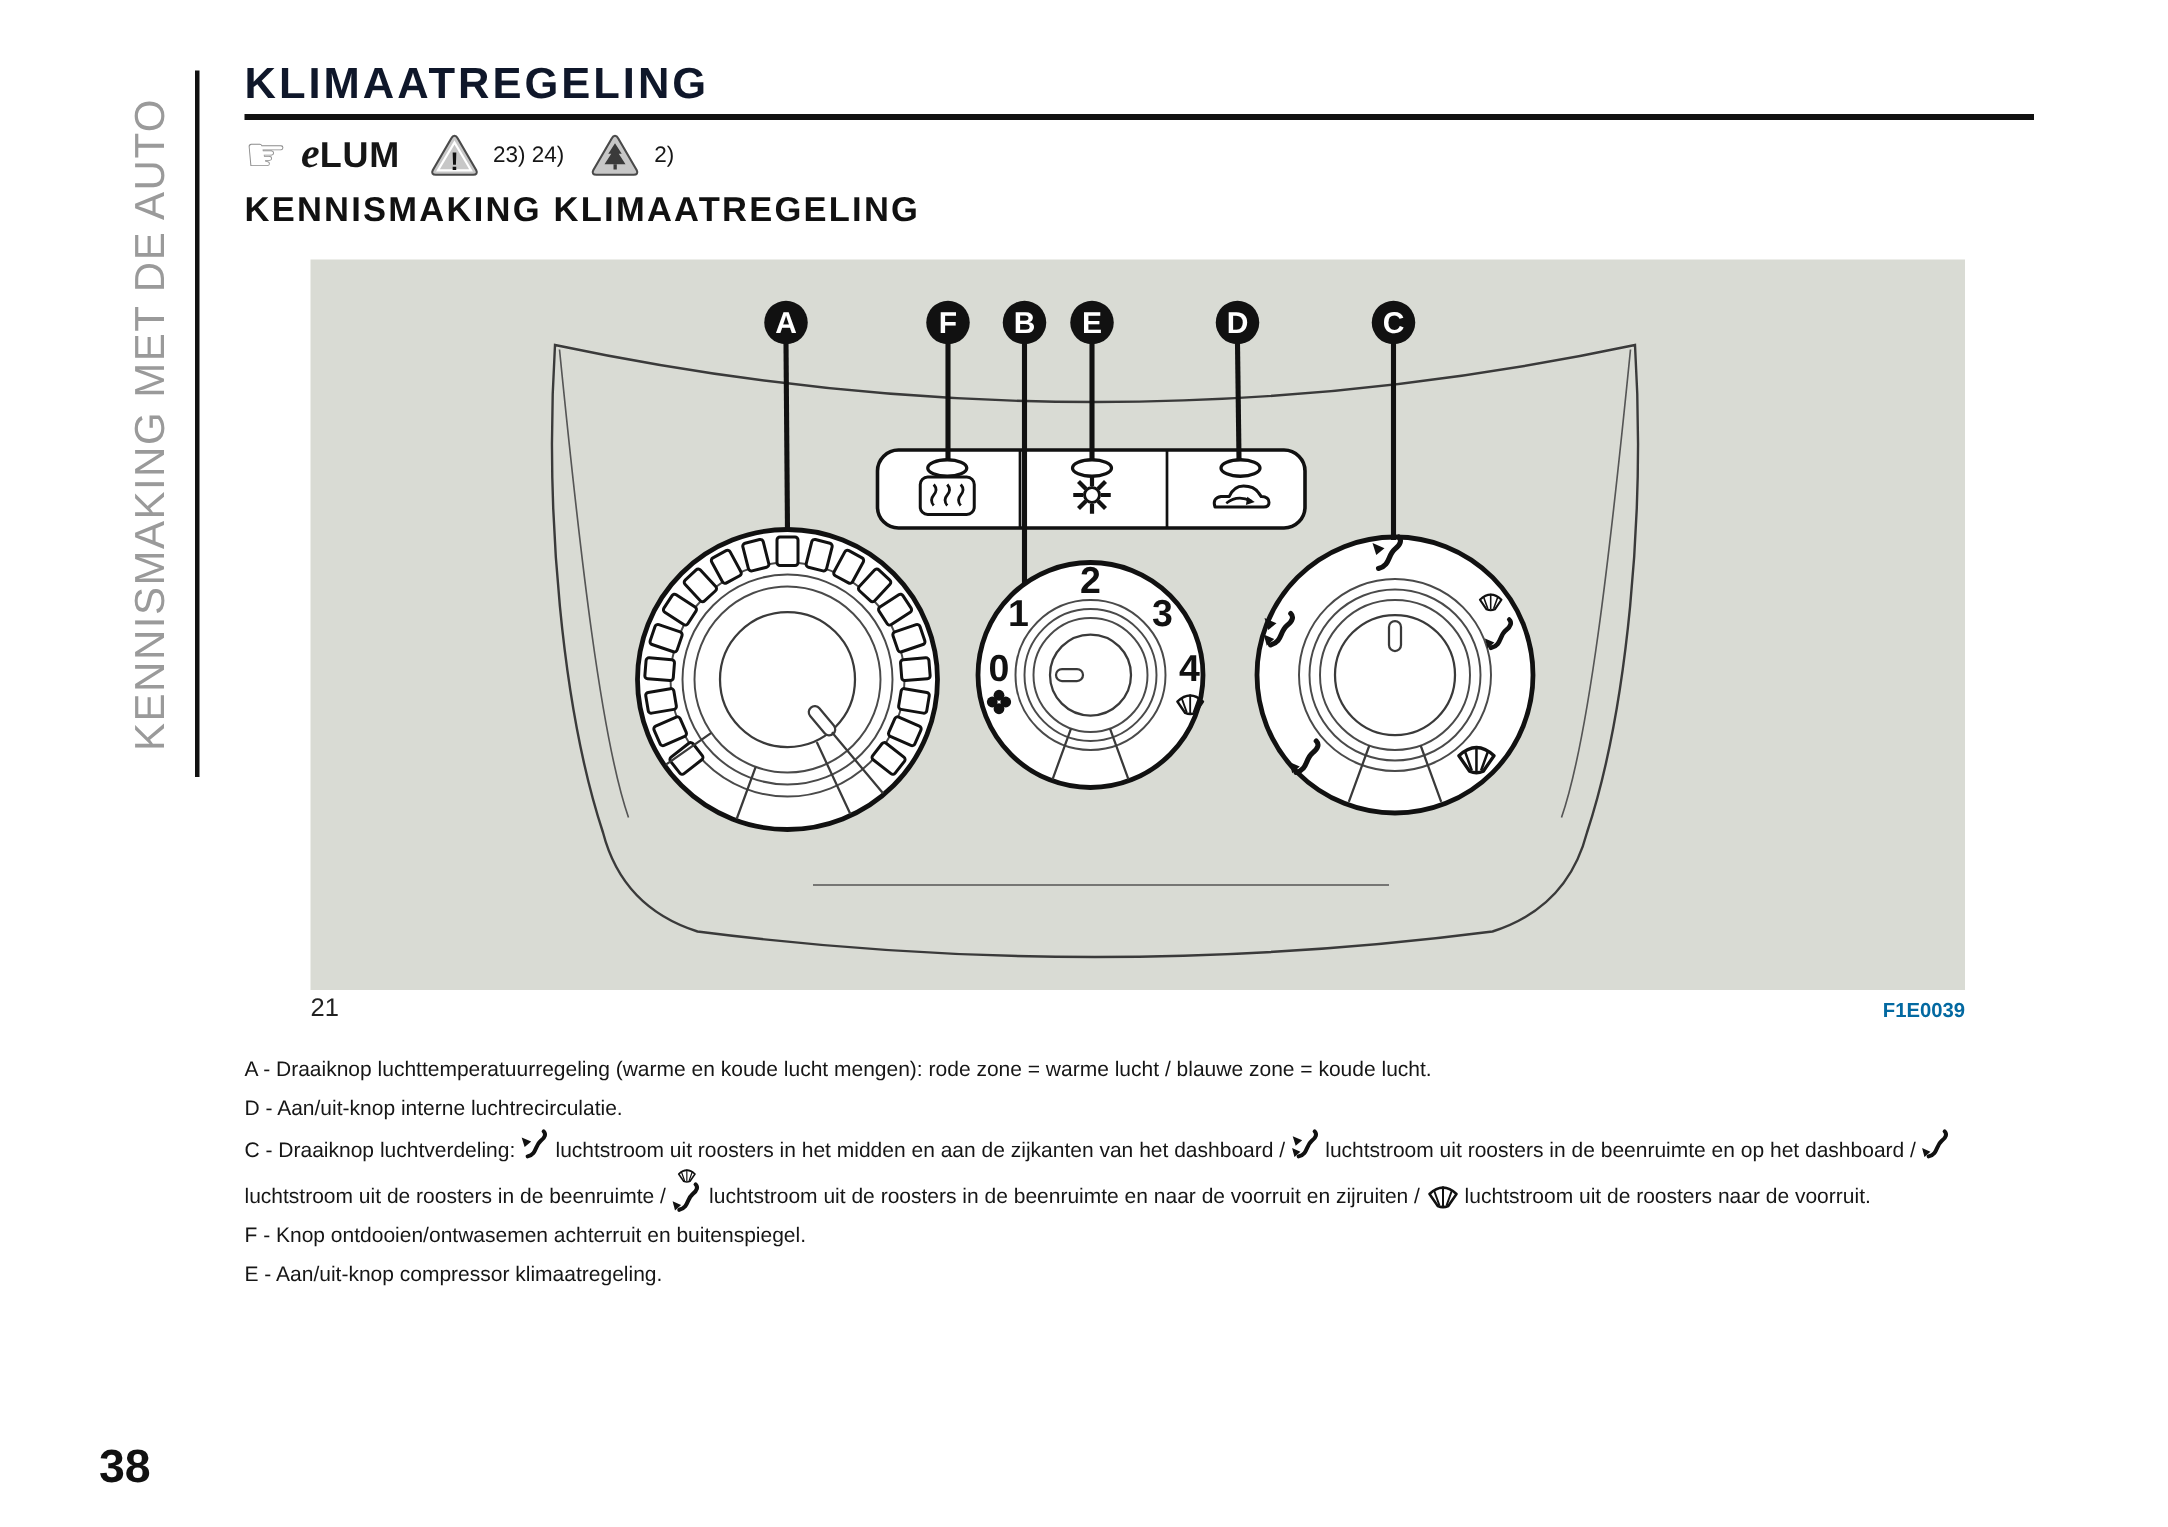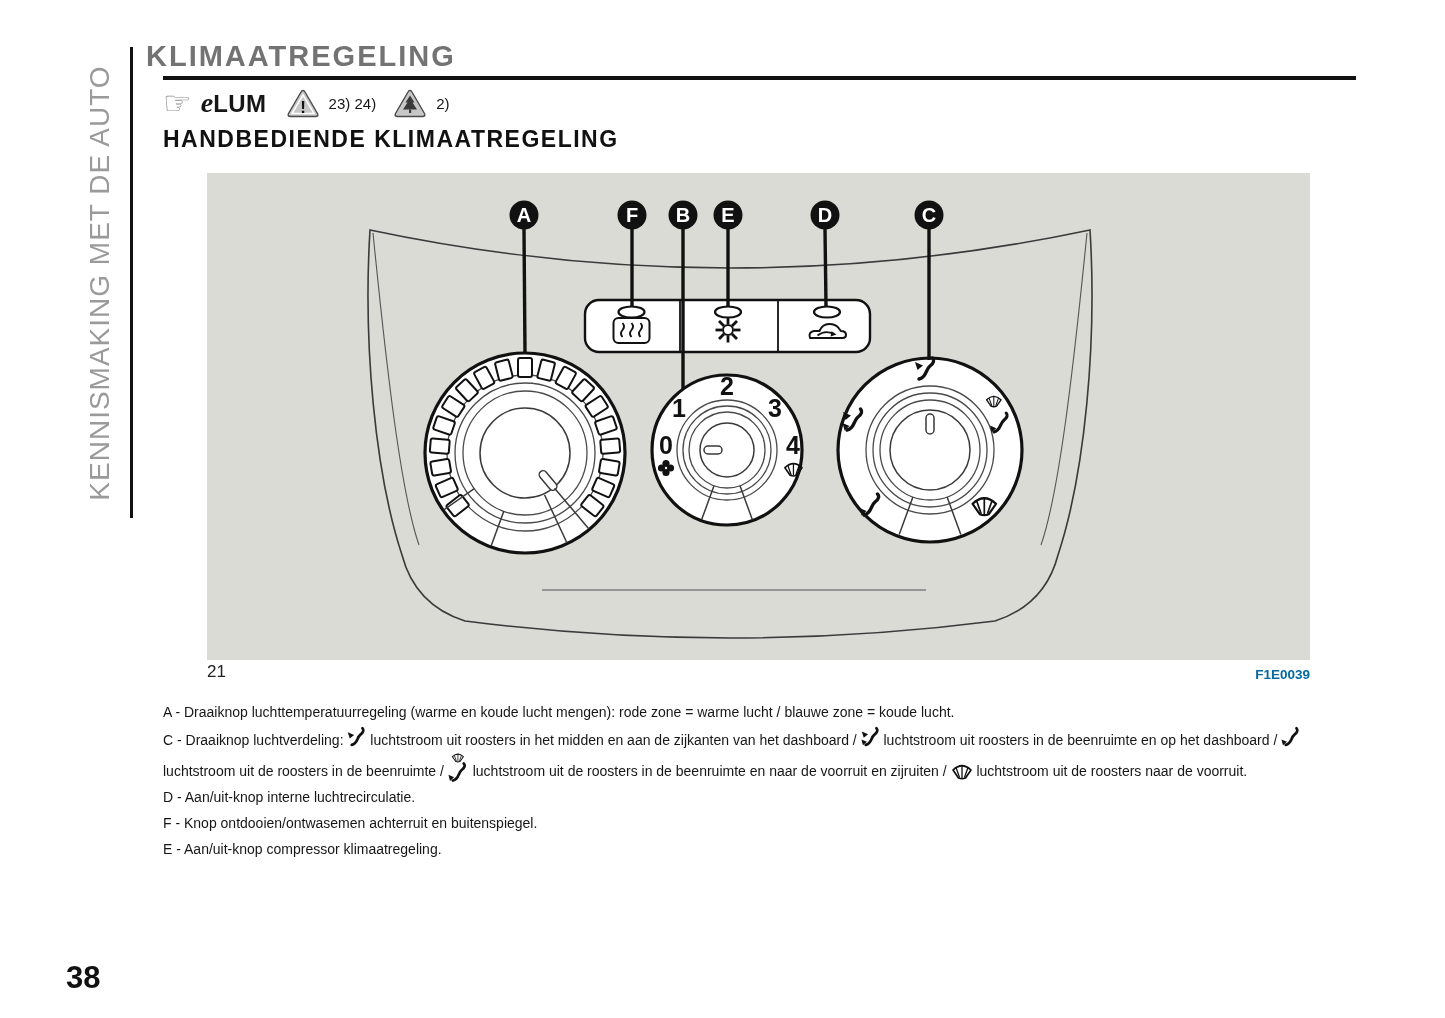--- a/index.html
+++ b/index.html
@@ -7,32 +7,32 @@
     width:1445px;height:1018px;position:relative;background:#ffffff;
     font-family:"Liberation Sans",sans-serif;color:#161616;overflow:hidden;
   }
   
   .sidebar-rule{position:absolute;left:130px;top:47px;width:3px;height:471px;background:#111;}
   .sidebar-label{
     position:absolute;left:100px;top:283px;transform:translate(-50%,-50%) rotate(-90deg);
     white-space:nowrap;font-size:28px;letter-spacing:1px;color:#9a9a9a;
   }
   
-  .title{position:absolute;left:146px;top:40px;font-size:29px;font-weight:800;letter-spacing:2px;color:#737373;}
+  .title{position:absolute;left:163px;top:40px;font-size:29px;font-weight:800;letter-spacing:2px;color:#0f172a;}
   .title-rule{position:absolute;left:163px;top:76px;width:1193px;height:4px;background:#111;}
   .refs-row{position:absolute;left:163px;top:86px;height:34px;display:flex;align-items:center;gap:9px;}
   .hand-glyph{font-size:32px;color:#8f8f8f;line-height:30px;}
   .elum{display:inline-flex;align-items:baseline;margin-right:10px;}
   .elum-e{font-family:"Liberation Serif",serif;font-style:italic;font-weight:bold;font-size:28px;}
   .elum-lum{font-weight:900;font-size:24px;letter-spacing:0.5px;text-align:right;}
   .ref-num{font-size:15px;font-weight:normal;margin-right:8px;}
   .subtitle{position:absolute;left:163px;top:126px;font-size:23px;font-weight:800;letter-spacing:1.5px;color:#111;}
   
   .figure-panel{position:absolute;left:207px;top:173px;width:1103px;height:487px;background:#d9dbd4;}
-  .figure-caption{position:absolute;left:207px;top:662px;width:1103px;display:flex;justify-content:space-between;align-items:flex-end;}
+  .figure-caption{position:absolute;left:207px;top:662px;width:1103px;display:flex;justify-content:space-between;align-items:center;}
   .fig-num{font-size:17px;color:#222;}
   .fig-code{font-size:13.5px;font-weight:bold;color:#0369a1;padding-top:3px;}
   svg text{font-family:"Liberation Sans",sans-serif;}
   .outline{fill:none;stroke:#3a3a3a;stroke-width:1.6;}
   .outline-thin{fill:none;stroke:#555;stroke-width:1.1;}
   .dial{fill:#fff;stroke:#111;stroke-width:3.2;}
   .ring{fill:none;stroke:#4a4a4a;stroke-width:1.3;}
   .knob{fill:#fff;stroke:#3a3a3a;stroke-width:1.5;}
   .tick{fill:#fff;stroke:#111;stroke-width:2;}
   .grip{stroke:#3a3a3a;stroke-width:1.5;fill:none;}
@@ -75,21 +75,21 @@
   </svg>
   <span class="ref-num">23) 24)</span>
   <svg width="34" height="30" viewBox="0 0 34 30">
     <path d="M17 2.5 C18 2.5 18.6 3.2 19 4 L31.5 25.5 C32.5 27.5 31.5 28.5 29.5 28.5 L4.5 28.5 C2.5 28.5 1.5 27.5 2.5 25.5 L15 4 C15.4 3.2 16 2.5 17 2.5 Z" fill="#c7c7c7" stroke="#4a4a4a" stroke-width="1.4"></path>
     <path d="M17 7.5 L21.5 14.5 L19.5 14.5 L24 21.5 L10 21.5 L14.5 14.5 L12.5 14.5 Z" fill="#3a3a3a"></path>
     <rect x="16" y="21.5" width="2.2" height="3.5" fill="#3a3a3a"></rect>
   </svg>
   <span class="ref-num">2)</span>
 </div>
 
-<div class="subtitle">HANDBEDIENDE KLIMAATREGELING</div>
+<div class="subtitle">KENNISMAKING KLIMAATREGELING</div>
 
 <div class="figure-panel">
 <svg viewBox="0 0 1103 487" width="1103" height="487">
   <defs>
     <path id="person" d="M0 21 C8 19 6 12 11 8 C15 5 15.5 2 13.5 0" fill="none" stroke="#111" stroke-width="3.4" stroke-linecap="round"></path>
     <g id="ws-glyph">
       <path d="M2 6 Q11 -2.5 20 6 L14.5 14 Q11 15.5 7.5 14 Z" fill="none" stroke="#111" stroke-width="1.7" stroke-linejoin="round"></path>
       <path d="M11 1 L11 14 M5 3.5 L8.6 13.6 M17 3.5 L13.4 13.6" stroke="#111" stroke-width="1.3" fill="none"></path>
     </g>
   </defs>
@@ -244,20 +244,21 @@
 </svg>
 </div>
 
 <div class="figure-caption">
   <span class="fig-num">21</span>
   <span class="fig-code">F1E0039</span>
 </div>
 
 <div class="legend">
   <p>A - Draaiknop luchttemperatuurregeling (warme en koude lucht mengen): rode zone = warme lucht / blauwe zone = koude lucht.</p>
+  <p>D - Aan/uit-knop interne luchtrecirculatie.</p>
   <p>
     <span>C - Draaiknop luchtverdeling:</span>
     <svg class="ti" width="19" height="24" viewBox="-6 -2 24 26">
         <use href="#person"></use>
         <path fill="#111" d="M-5 5 L3 8.5 L-2.5 13 Z"></path>
       </svg>
     <span>luchtstroom uit roosters in het midden en aan de zijkanten van het dashboard /</span>
     <svg class="ti" width="19" height="24" viewBox="-6 -2 24 26">
         <use href="#person"></use>
         <path fill="#111" d="M-5 4 L3 7.5 L-2.5 12 Z"></path>
@@ -273,18 +274,17 @@
         <use href="#ws-glyph" transform="translate(-2 -13) scale(0.75)"></use>
         <use href="#person"></use>
         <path fill="#111" d="M-5.5 14 L1.5 17 L-3.5 21.5 Z"></path>
       </svg>
     <span>luchtstroom uit de roosters in de beenruimte en naar de voorruit en zijruiten /</span>
     <svg class="ti" width="22" height="17" viewBox="0 -1 22 17">
         <use href="#ws-glyph"></use>
       </svg>
     <span>luchtstroom uit de roosters naar de voorruit.</span>
   </p>
-  <p>D - Aan/uit-knop interne luchtrecirculatie.</p>
   <p>F - Knop ontdooien/ontwasemen achterruit en buitenspiegel.</p>
   <p>E - Aan/uit-knop compressor klimaatregeling.</p>
 </div>
 
 <div class="page-number">38</div>
 
 </body></html>

